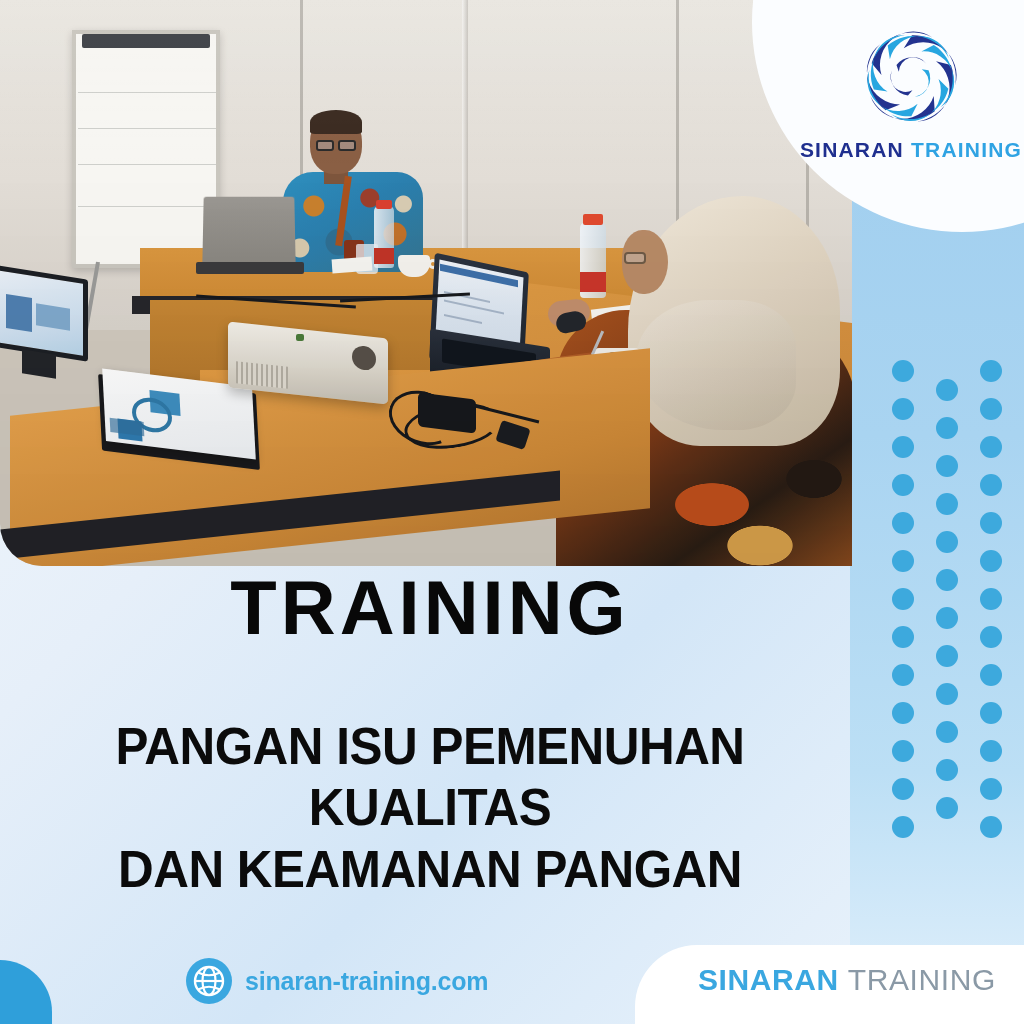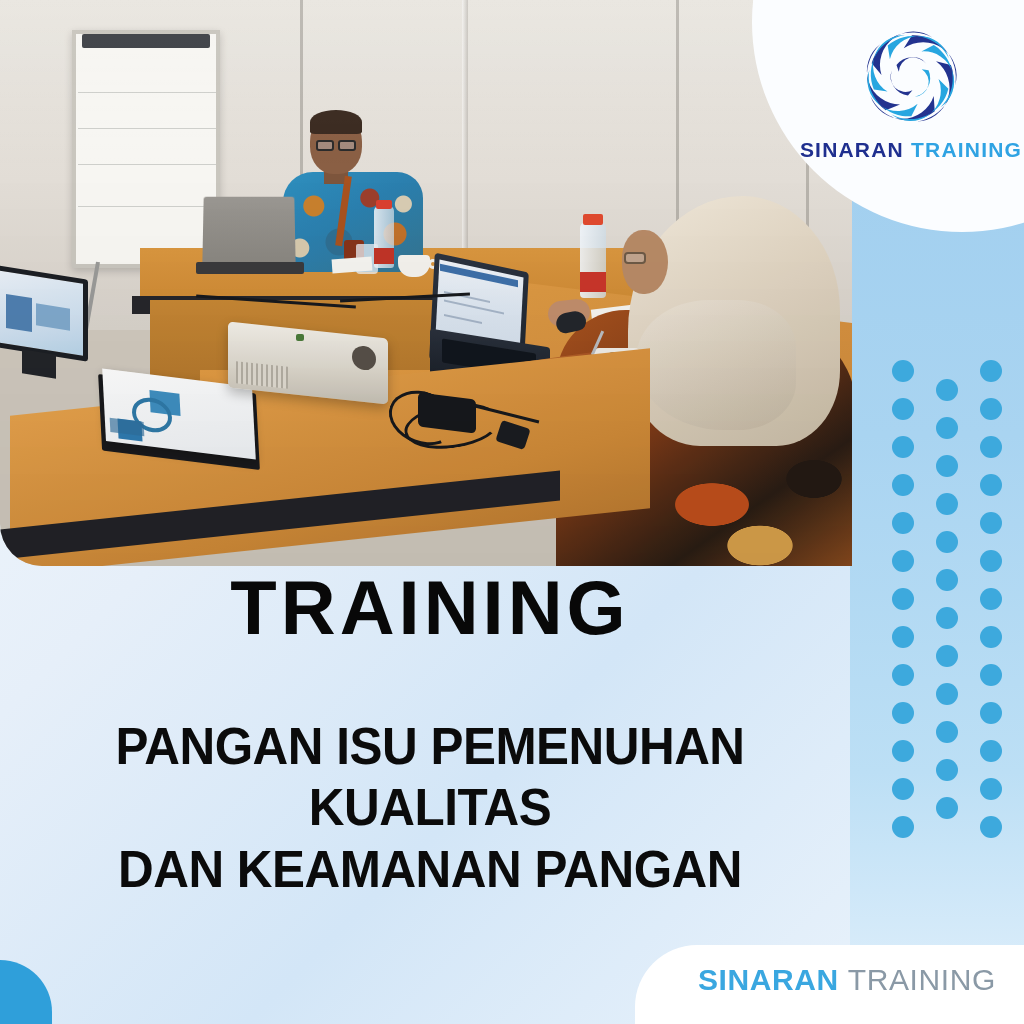--- a/index.html
+++ b/index.html
@@ -544,18 +544,30 @@
     <div class="title">TRAINING</div>
     <div class="subtitle">
       <div>PANGAN ISU PEMENUHAN KUALITAS</div>
       <div>DAN KEAMANAN PANGAN</div>
     </div>
   </div>
 
   <div class="footer-blue"></div>
   <div class="footer-white"></div>
 
+  <div class="web">
+    <span class="globe">
+      <svg width="32" height="32" viewBox="0 0 32 32">
+        <circle cx="16" cy="16" r="14" fill="none" stroke="#ffffff" stroke-width="2.4"></circle>
+        <ellipse cx="16" cy="16" rx="6.5" ry="14" fill="none" stroke="#ffffff" stroke-width="2.2"></ellipse>
+        <line x1="2" y1="16" x2="30" y2="16" stroke="#ffffff" stroke-width="2.2"></line>
+        <path d="M5 7.5 Q16 13 27 7.5" fill="none" stroke="#ffffff" stroke-width="2"></path>
+        <path d="M5 24.5 Q16 19 27 24.5" fill="none" stroke="#ffffff" stroke-width="2"></path>
+      </svg>
+    </span>
+    <span class="web-txt">sinaran-training.com</span>
+  </div>
 
   <div class="brand">
     <span class="b1">SINARAN</span><span>&nbsp;</span><span class="b2">TRAINING</span>
   </div>
 
 </div>
 
 </body></html>

